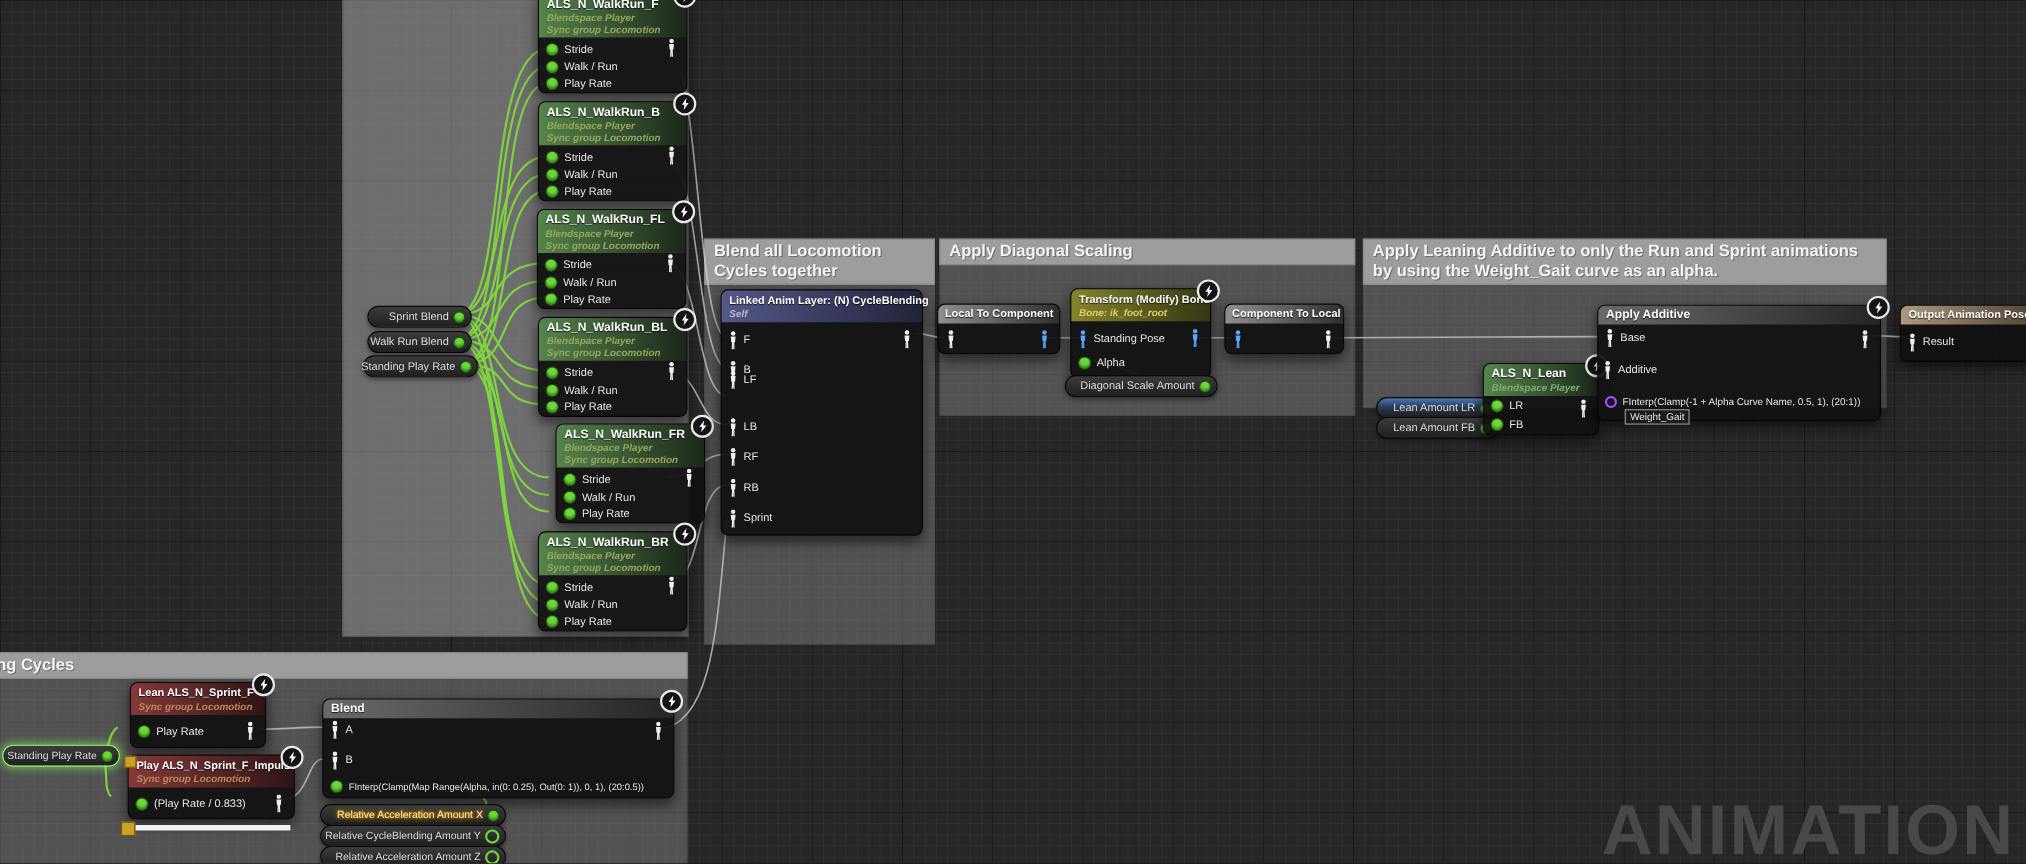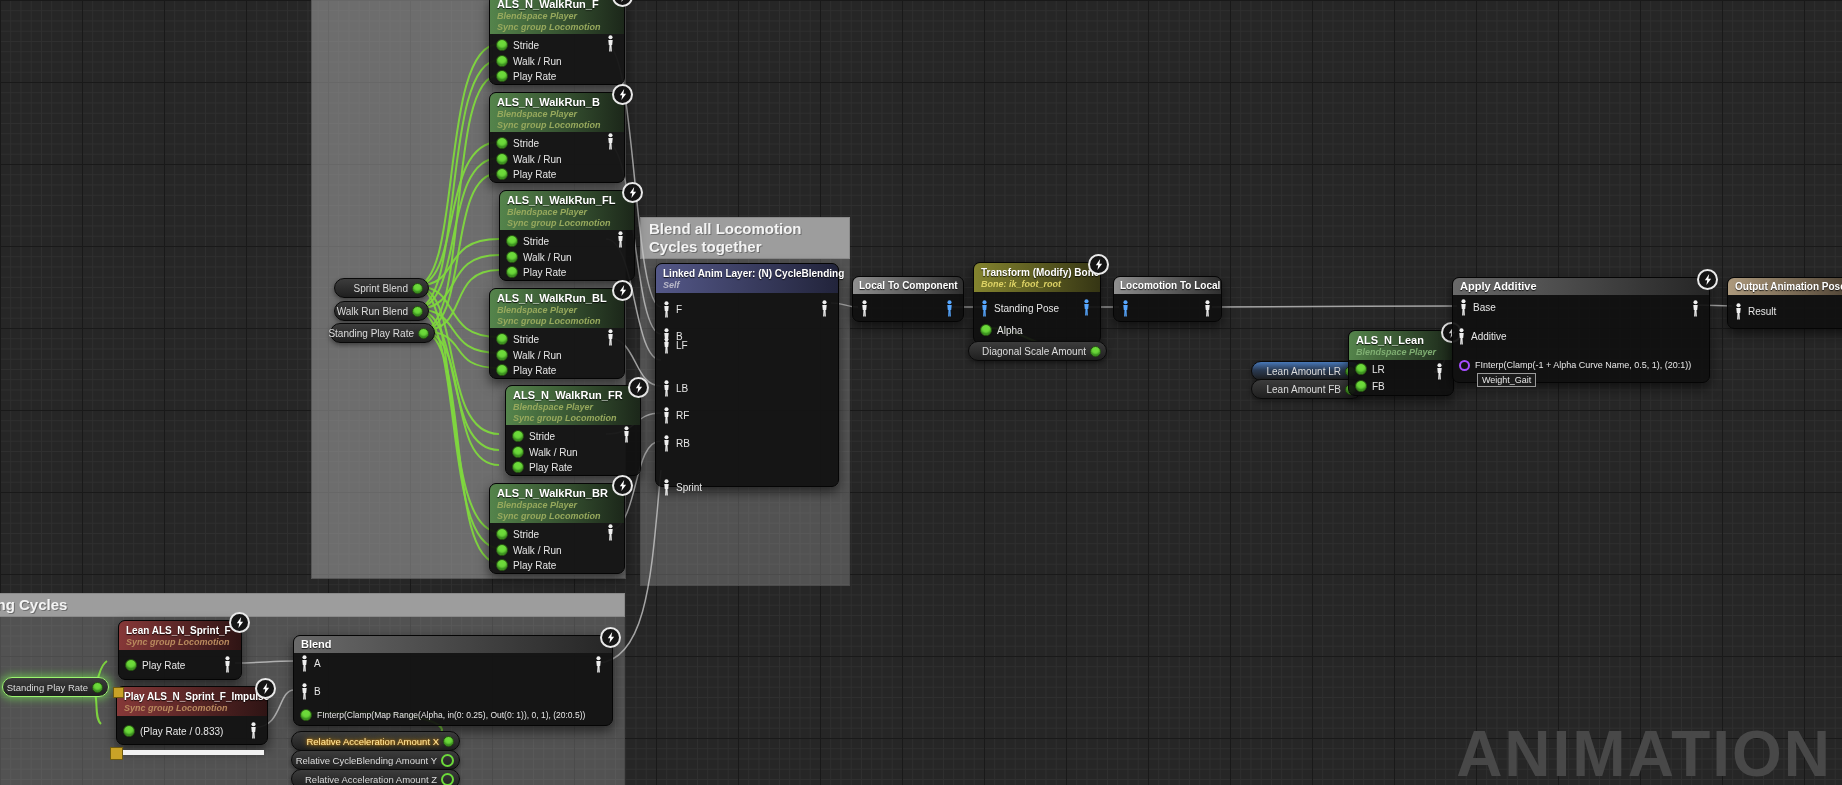--- a/index.html
+++ b/index.html
@@ -75,21 +75,27 @@
 <div id="stage">
 
   <div class="watermark">ANIMATION</div>
 
   <div class="cbody bright" style="left:311px;top:-20px;width:313px;height:597px"></div>
 
   <div class="cbody" style="left:640px;top:217px;width:208px;height:367px">
     <div class="chead">Blend all Locomotion Cycles together</div>
   </div>
 
-
+  <div class="cbody" style="left:854px;top:217px;width:376px;height:159px">
+    <div class="chead">Apply Diagonal Scaling</div>
+  </div>
+
+  <div class="cbody" style="left:1239px;top:217px;width:474px;height:152px">
+    <div class="chead">Apply Leaning Additive to only the Run and Sprint animations by using the Weight_Gait curve as an alpha.</div>
+  </div>
 
   <div class="cbody" style="left:-60px;top:593px;width:683px;height:212px">
     <div class="chead">Sprinting Cycles</div>
   </div>
 
   <svg class="wires" width="1842" height="785">
 
     <path class="wg" d="M415,286 C463,286 439,44 499,44"></path>
     <path class="wg" d="M415,286 C463,286 439,142 499,142"></path>
     <path class="wg" d="M415,286 C463,286 439,239 499,239"></path>
@@ -201,21 +207,21 @@
           <circle cx="5" cy="2.6" r="2.4"></circle>
           <path d="M2.4 5.8h5.2l-.6 6h-.8l.4 7.6h-1.4L5 13.6l-.2 5.8H3.4l.4-7.6h-.8z"></path>
         </svg></span>
     <span class="flash">
         <svg viewBox="0 0 10 14" width="8" height="11">
           <path fill="#fff" d="M6.5 0 1 8h3L3 14l6-8H5.5z"></path>
         </svg>
       </span>
   </div>
 
-  <div class="node" style="left:499px;top:190px;width:134px;height:89px">
+  <div class="node" style="left:488px;top:190px;width:134px;height:89px">
     <div class="nh hg-green">
         <div class="t">ALS_N_WalkRun_FL</div>
       <div class="nsub c-olive">Blendspace Player</div>
       <div class="nsub c-olive">Sync group Locomotion</div>
       </div>
     <div class="prow" style="left:6px;top:43px">
         <span class="pdot"></span>
         <span class="plbl">Stride</span>
       </div>
     <div class="prow" style="left:6px;top:59px">
@@ -364,21 +370,21 @@
         </svg>
         <span class="plbl">RF</span>
       </div>
     <div class="prow" style="left:6px;top:172px">
         <svg class="man" viewBox="0 0 10 20" width="9" height="17">
           <circle cx="5" cy="2.6" r="2.4"></circle>
           <path d="M2.4 5.8h5.2l-.6 6h-.8l.4 7.6h-1.4L5 13.6l-.2 5.8H3.4l.4-7.6h-.8z"></path>
         </svg>
         <span class="plbl">RB</span>
       </div>
-    <div class="prow" style="left:6px;top:216px">
+    <div class="prow" style="left:6px;top:200px">
         <svg class="man" viewBox="0 0 10 20" width="9" height="17">
           <circle cx="5" cy="2.6" r="2.4"></circle>
           <path d="M2.4 5.8h5.2l-.6 6h-.8l.4 7.6h-1.4L5 13.6l-.2 5.8H3.4l.4-7.6h-.8z"></path>
         </svg>
         <span class="plbl">Sprint</span>
       </div>
     <span class="pman" style="right:9px;top:36px"><svg class="man" viewBox="0 0 10 20" width="9" height="17">
           <circle cx="5" cy="2.6" r="2.4"></circle>
           <path d="M2.4 5.8h5.2l-.6 6h-.8l.4 7.6h-1.4L5 13.6l-.2 5.8H3.4l.4-7.6h-.8z"></path>
         </svg></span>
@@ -420,21 +426,21 @@
         </svg></span>
     <span class="flash">
         <svg viewBox="0 0 10 14" width="8" height="11">
           <path fill="#fff" d="M6.5 0 1 8h3L3 14l6-8H5.5z"></path>
         </svg>
       </span>
   </div>
 
   <div class="node" style="left:1113px;top:276px;width:107px;height:44px">
     <div class="nh hg-gray" style="padding:2px 6px">
-        <div class="t sm">Locomotion To Local</div>
+        <div class="t sm">Component To Local</div>
       </div>
     <span class="pman" style="left:7px;top:23px"><svg class="man blue" viewBox="0 0 10 20" width="9" height="17">
           <circle cx="5" cy="2.6" r="2.4"></circle>
           <path d="M2.4 5.8h5.2l-.6 6h-.8l.4 7.6h-1.4L5 13.6l-.2 5.8H3.4l.4-7.6h-.8z"></path>
         </svg></span>
     <span class="pman" style="right:9px;top:23px"><svg class="man" viewBox="0 0 10 20" width="9" height="17">
           <circle cx="5" cy="2.6" r="2.4"></circle>
           <path d="M2.4 5.8h5.2l-.6 6h-.8l.4 7.6h-1.4L5 13.6l-.2 5.8H3.4l.4-7.6h-.8z"></path>
         </svg></span>
   </div>

